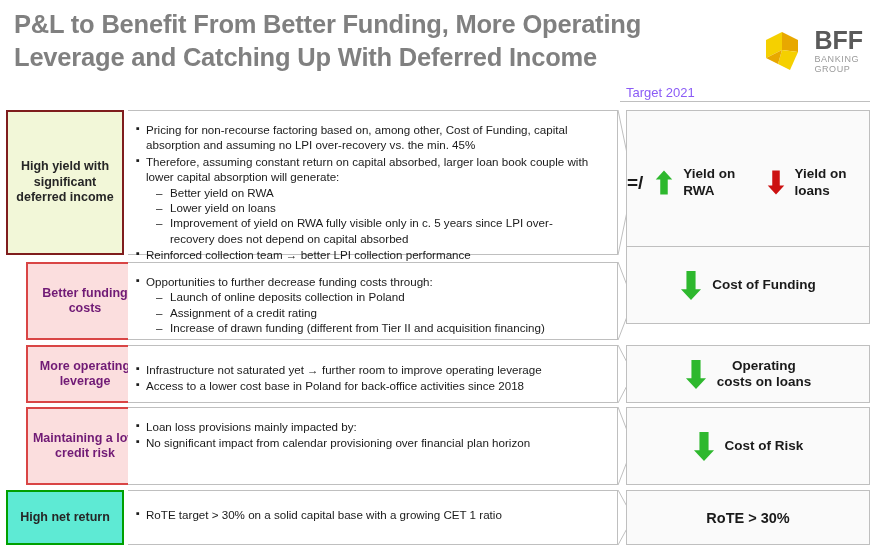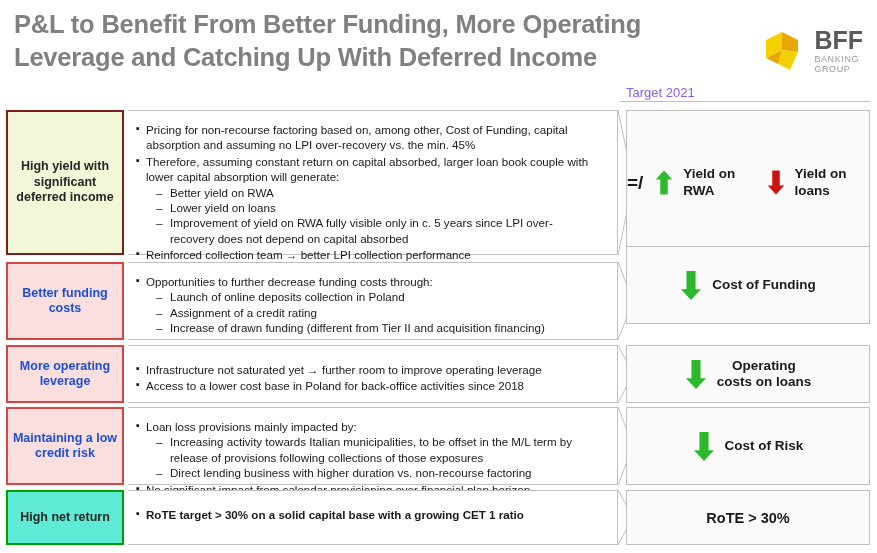--- a/index.html
+++ b/index.html
@@ -73,21 +73,22 @@
     text-align: center;
     font-size: 12.5px;
     font-weight: bold;
     color: #262626;
     line-height: 1.24;
     padding: 2px 4px;
   }
   .label-box.red {
     border-color: #d94545;
     background: #fbdede;
-    color: #1d4ed8;
+    color: #701a75;
+    margin-left: 20px;
   }
   .label-box.green-light {
     border-color: #00a000;
     background: #5eead4;
   }
 
   
   .band {
     position: absolute;
     left: 128px;
@@ -281,43 +282,40 @@
       </div>
       <div class="label-box red" style="top: 407px; height: 78px;">
         <div>Maintaining a low credit risk</div>
       </div>
       <div class="band" style="top: 407px; height: 78px;"></div>
       <div class="band-chev" style="position: absolute; left: 618px; top: 407px; height: 78px; width: 16px;"><svg viewBox="0 0 16 78" width="16" height="78">
           <polyline points="0,0 15,39 0,78" fill="none" stroke="#bfbfbf" stroke-width="1"></polyline>
         </svg></div>
       <div class="band-inner" style="top: 412px;">
         <ul class="bullets">
-          <li><span>Loan loss provisions mainly impacted by:</span><ul class="sub">
-              <li>Increasing activity towards Italian municipalities, to be offset in the M/L term by release of provisions following collections of those exposures</li>
-              <li>Direct lending business with higher duration vs. non-recourse factoring</li>
-            </ul></li>
+          <li><span>Loan loss provisions mainly impacted by:</span></li>
           <li><span>No significant impact from calendar provisioning over financial plan horizon</span></li>
         </ul>
       </div>
       <div class="right-box" style="top: 407px; height: 78px;">
         <div class="right-row">
           <svg viewBox="0 0 24 34" width="22" height="31" class="arrow">
             <polygon points="12,33 23,21 17,21 17,1 7,1 7,21 1,21" fill="#2eb82e"></polygon>
           </svg>
           <div class="right-text center">Cost of Risk</div>
         </div>
       </div>
       <div class="label-box green-light" style="top: 490px; height: 55px;">
         <div>High net return</div>
       </div>
       <div class="band" style="top: 490px; height: 55px;"></div>
       <div class="band-chev" style="position: absolute; left: 618px; top: 490px; height: 55px; width: 16px;"><svg viewBox="0 0 16 55" width="16" height="55">
           <polyline points="0,0 15,27.5 0,55" fill="none" stroke="#bfbfbf" stroke-width="1"></polyline>
         </svg></div>
-      <div class="band-inner" style="top: 500px; font-weight: bold;">
+      <div class="band-inner" style="top: 500px;">
         <ul class="bullets">
           <li><span>RoTE target &gt; 30% on a solid capital base with a growing CET 1 ratio</span></li>
         </ul>
       </div>
       <div class="right-box" style="top: 490px; height: 55px;">
         <div class="rote-text">RoTE &gt; 30%</div>
       </div>
     </div>
 
 </div>

